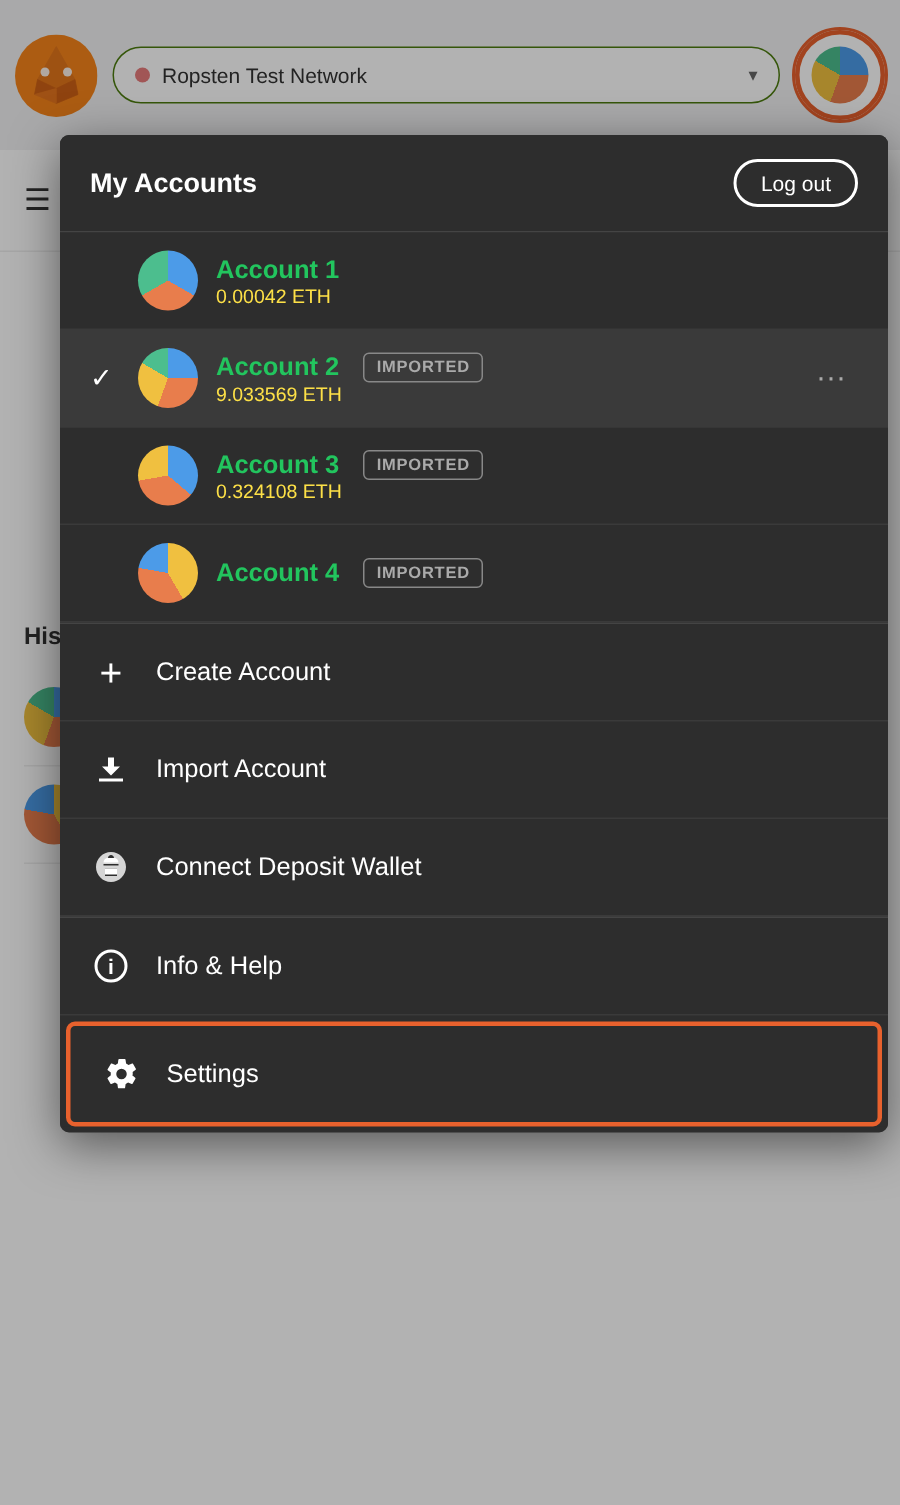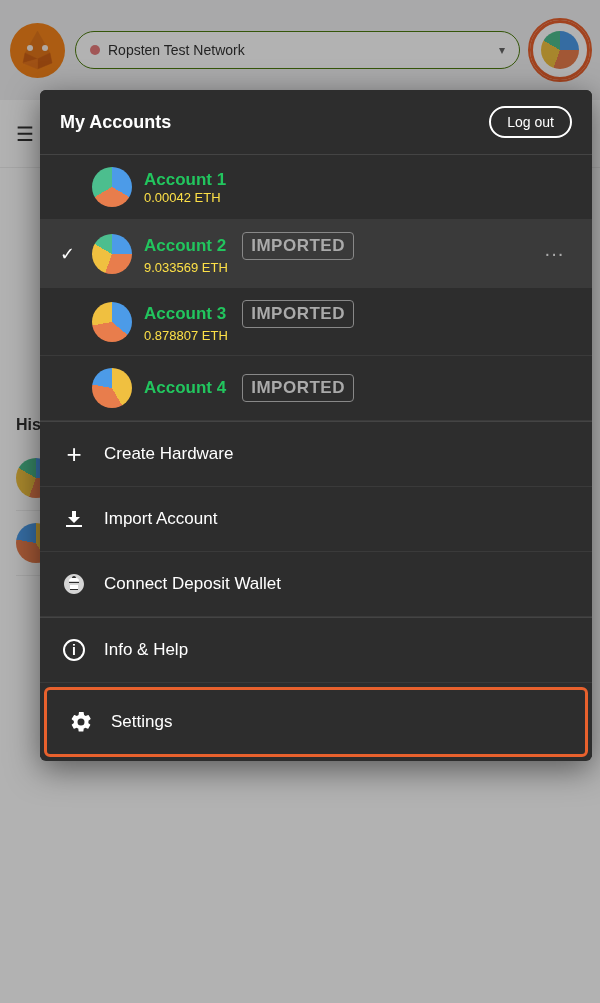--- a/index.html
+++ b/index.html
@@ -239,21 +239,21 @@
       font-size: 13px;
       color: #fde047;
     }
 
     .imported-badge {
       background: transparent;
       border: 1px solid #888;
       color: #aaa;
       padding: 3px 8px;
       border-radius: 4px;
-      font-size: 17px;
+      font-size: 11px;
       font-weight: 600;
       letter-spacing: 0.5px;
       margin-left: 8px;
       text-align: center;
     }
 
     .account-more {
       color: #aaa;
       font-size: 20px;
       padding: 4px 8px;
@@ -478,21 +478,21 @@
     </div>
 
     <div class="account-item">
       <span class="check-mark">&nbsp;</span>
       <div class="account-avatar avatar-3" style="width:40px;height:40px;"></div>
       <div class="account-info">
         <div style="display:flex;align-items:center;gap:8px;">
           <div class="account-name">Account 3</div>
           <span class="imported-badge">IMPORTED</span>
         </div>
-        <div class="account-balance">0.878807 ETH</div>
+        <div class="account-balance">0.324108 ETH</div>
       </div>
     </div>
 
     <div class="account-item">
       <span class="check-mark">&nbsp;</span>
       <div class="account-avatar avatar-4" style="width:40px;height:40px;"></div>
       <div class="account-info">
         <div style="display:flex;align-items:center;gap:8px;">
           <div class="account-name">Account 4</div>
           <span class="imported-badge">IMPORTED</span>
@@ -500,21 +500,21 @@
       </div>
     </div>
   </div>
 
   <div class="panel-divider"></div>
 
   <div class="menu-section">
 
     <div class="menu-item">
       <div class="menu-icon" style="font-size:26px;font-weight:300;">+</div>
-      <span class="menu-item-label">Create Hardware</span>
+      <span class="menu-item-label">Create Account</span>
     </div>
 
     <div class="menu-item">
       <div class="menu-icon">
         <svg width="24" height="24" viewBox="0 0 24 24" fill="white">
           <path d="M12 16l-6-6h4V4h4v6h4l-6 6z"></path>
           <path d="M4 18h16v2H4v-2z"></path>
         </svg>
       </div>
       <span class="menu-item-label">Import Account</span>

